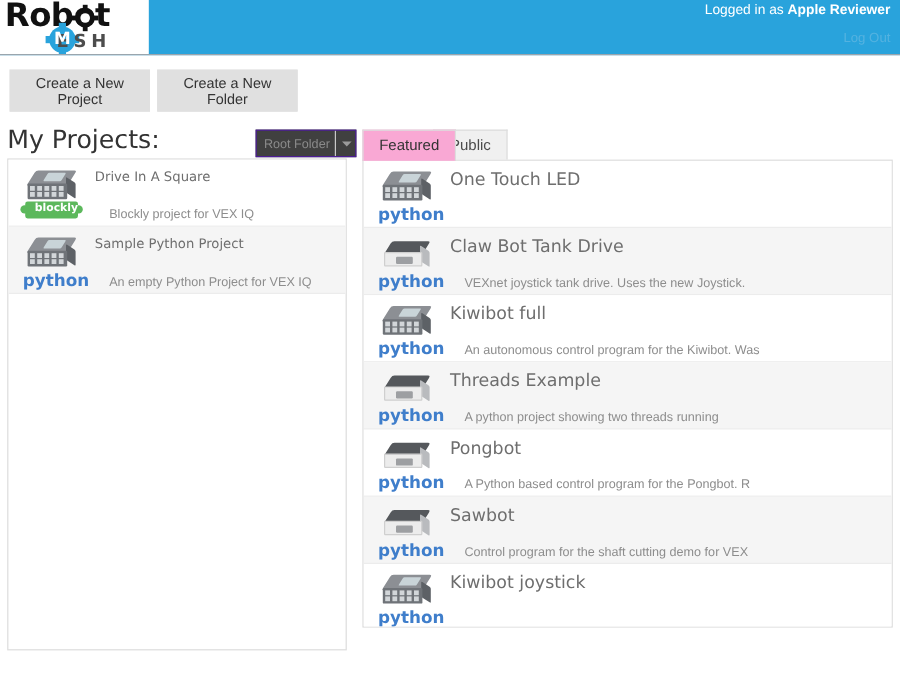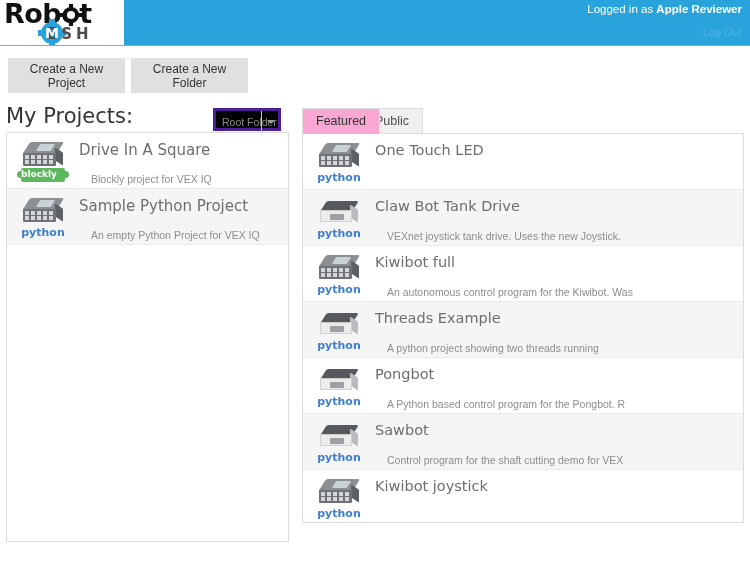--- a/index.html
+++ b/index.html
@@ -112,23 +112,23 @@
   #btn-new-folder  { left: 131px; width: 117px; }
 
   
   #my-projects-title {
     position: absolute; left: 6px; top: 104px;
     font-size: 21px; color: #333333;
     font-family: "DejaVu Sans", sans-serif;
   }
   #folder-dropdown {
     position: absolute; left: 213px; top: 108px;
-    width: 68px; height: 23px;
-    background: #000000;
-    border: 3px solid #4c1d95;
+    width: 84px; height: 23px;
+    background: #404040;
+    border: 1px solid #4c1d95;
     cursor: pointer;
   }
   #folder-dropdown-label {
     position: absolute; left: 6px; top: 5px;
     font-size: 10.5px; color: #8a8a8a;
     white-space: nowrap;
   }
   #folder-dropdown-caret {
     position: absolute; right: 0; top: 0;
     width: 17px; height: 21px;
@@ -205,21 +205,21 @@
     font-size: 14.5px; color: #6e6e6e;
     font-family: "DejaVu Sans", sans-serif;
     white-space: nowrap;
   }
   .row-desc {
     position: absolute; left: 72px; top: 40px;
     font-size: 10.5px; color: #8d8d8d;
     white-space: nowrap;
     padding-left: 12px;
   }
-  .left-row .row-title { font-size: 15px; }
+  .left-row .row-title { font-size: 11px; }
 
   
   .brain {
     position: absolute; left: 3px; top: 2px;
     width: 42px; height: 28px;
   }
   .brain .top {
     position: absolute; left: 4px; top: 0;
     width: 34px; height: 13px;
     background: #8c8f94;
@@ -296,21 +296,21 @@
     width: 8px; height: 13px;
     background: #b9bbbe;
     transform: skewY(33deg);
     border-radius: 1px;
   }
 
   
   .badge-python {
     position: absolute; left: 0; top: 30px;
     width: 48px; text-align: center;
-    font-size: 11px; font-weight: bold;
+    font-size: 14px; font-weight: bold;
     color: #3f7ecb;
     font-family: "DejaVu Sans", sans-serif;
   }
   .badge-blockly {
     position: absolute; left: 2px; top: 28px;
     width: 44px; height: 14px;
     background: #5cb85c;
     border-radius: 2px;
   }
   .badge-blockly::before {
@@ -322,21 +322,21 @@
   }
   .badge-blockly::after {
     content: ""; position: absolute;
     right: -4px; top: 3px;
     width: 7px; height: 7px;
     border-radius: 50%;
     background: #5cb85c;
   }
   .badge-blockly span {
     position: absolute; left: 0; top: 1px;
-    width: 44px; text-align: left;
+    width: 44px; text-align: right;
     font-size: 9px; font-weight: bold;
     color: #ffffff;
     font-family: "DejaVu Sans", sans-serif;
     z-index: 2;
   }
 </style>
 </head>
 <body>
 
 <div id="header">

